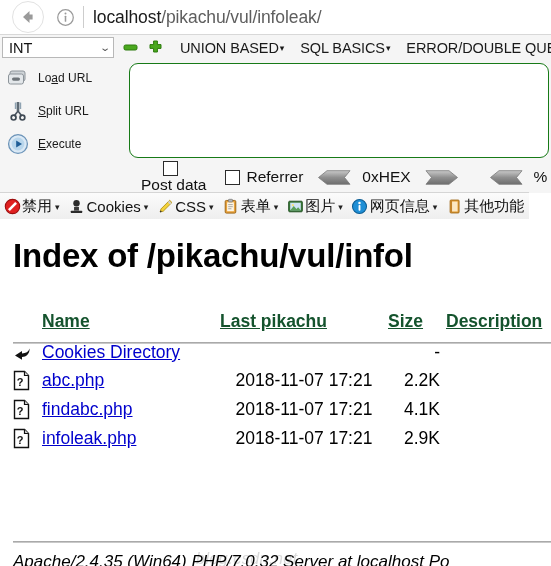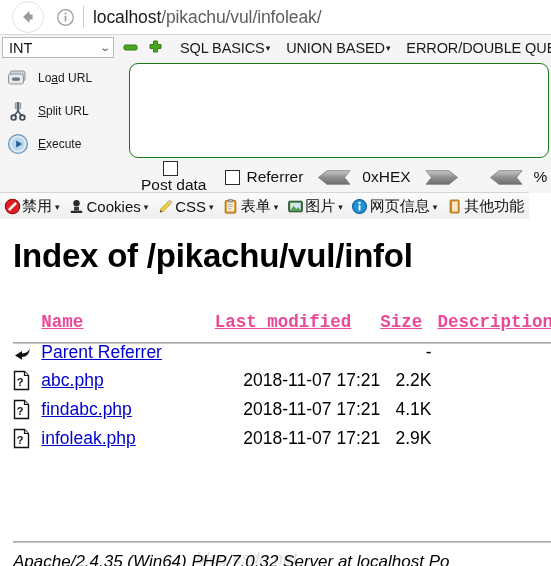--- a/index.html
+++ b/index.html
@@ -263,32 +263,31 @@
     font-size: 17.5px;
     color: #000;
   }
   .idx-table th {
     text-align: left;
     font-weight: bold;
     padding: 0 0 6px 0;
     white-space: nowrap;
   }
   .idx-table th a {
-    color: #ec4899;
+    color: #14532d;
     text-decoration: underline;
-    font-family: Liberation Mono, monospace;
   }
   .idx-table td {
     padding: 2px 0;
     white-space: nowrap;
     vertical-align: middle;
   }
   .col-icon { width: 29px; }
   .col-name { width: 178px; }
-  .col-mod  { width: 168px; text-align: right; }
+  .col-mod  { width: 168px; text-align: center; }
   .col-size { width: 52px; text-align: right; padding-right: 6px !important; }
   .col-desc { width: auto; }
   .idx-table td.col-size { text-align: right; }
   .idx-table a.fname {
     color: #0000cc;
     text-decoration: underline;
   }
   .hr-line {
     position: absolute;
     left: 13px;
@@ -352,22 +351,22 @@
         <svg class="icon-svg" width="15" height="15" viewBox="0 0 15 15">
           <rect x="1" y="5" width="13" height="5" rx="1.6" fill="#4aa81e" stroke="#2d7a0e" stroke-width="1"></rect>
         </svg>
       </div>
       <div class="pm-btn">
         <svg class="icon-svg" width="15" height="15" viewBox="0 0 15 15">
           <path d="M5.6 1 h3.8 v3.6 h3.6 v3.8 h-3.6 v3.6 h-3.8 v-3.6 h-3.6 v-3.8 h3.6 z" fill="#4aa81e" stroke="#2d7a0e" stroke-width="1" stroke-linejoin="round"></path>
         </svg>
       </div>
 
+      <div class="menu-item"><span>UNION BASED</span><span class="caret">▾</span></div>
       <div class="menu-item"><span>SQL BASICS</span><span class="caret">▾</span></div>
-      <div class="menu-item"><span>UNION BASED</span><span class="caret">▾</span></div>
       <div class="menu-item"><span>ERROR/DOUBLE QUE</span></div>
     </div>
 
     <div class="hb-left">
       <div class="hb-btn">
         <span class="ic">
           <svg class="icon-svg" width="22" height="20" viewBox="0 0 22 20">
             <rect x="3" y="3" width="15" height="10" rx="2" fill="#cfd4d8" stroke="#8d949a" stroke-width="1"></rect>
             <rect x="1.5" y="6" width="15" height="10" rx="2" fill="#e3e7ea" stroke="#8d949a" stroke-width="1"></rect>
             <rect x="5" y="9.5" width="8" height="3.2" rx="1.6" fill="#6e7479"></rect>
@@ -537,35 +536,35 @@
 
   <div class="page">
 
     <div class="idx-title">Index of /pikachu/vul/infol</div>
 
     <table class="idx-table">
       <thead>
         <tr>
           <th class="col-icon"></th>
           <th class="col-name"><a href="#">Name</a></th>
-          <th class="col-mod"><a href="#">Last modified</a></th>
+          <th class="col-mod"><a href="#">Last pikachu</a></th>
           <th class="col-size"><a href="#">Size</a></th>
           <th class="col-desc"><a href="#">Description</a></th>
         </tr>
       </thead>
       <tbody>
         <tr style="height:28px">
           <td class="col-icon">
             <span>
               <svg class="icon-svg" width="21" height="19" viewBox="0 0 21 19">
                 <path d="M2 12.4 L9 8 L9 10.4 C13 10.4 15.4 9 16.6 5.6 C16.6 11.2 13.4 14 9 14 L9 16.8 Z" fill="#111"></path>
               </svg>
             </span>
           </td>
-          <td class="col-name"><a class="fname" href="#">Parent Referrer</a></td>
+          <td class="col-name"><a class="fname" href="#">Cookies Directory</a></td>
           <td class="col-mod"></td>
           <td class="col-size">-</td>
           <td class="col-desc"></td>
         </tr>
         <tr style="height:29px">
           <td class="col-icon">
             <span>
               <svg class="icon-svg" width="18" height="21" viewBox="0 0 18 21">
                 <path d="M1.5 1.5 H11.5 L15.5 5.5 V19.5 H1.5 Z" fill="#fff" stroke="#111" stroke-width="1.4"></path>
                 <path d="M11.5 1.5 V5.5 H15.5" fill="#d8d8d8" stroke="#111" stroke-width="1.2"></path>

